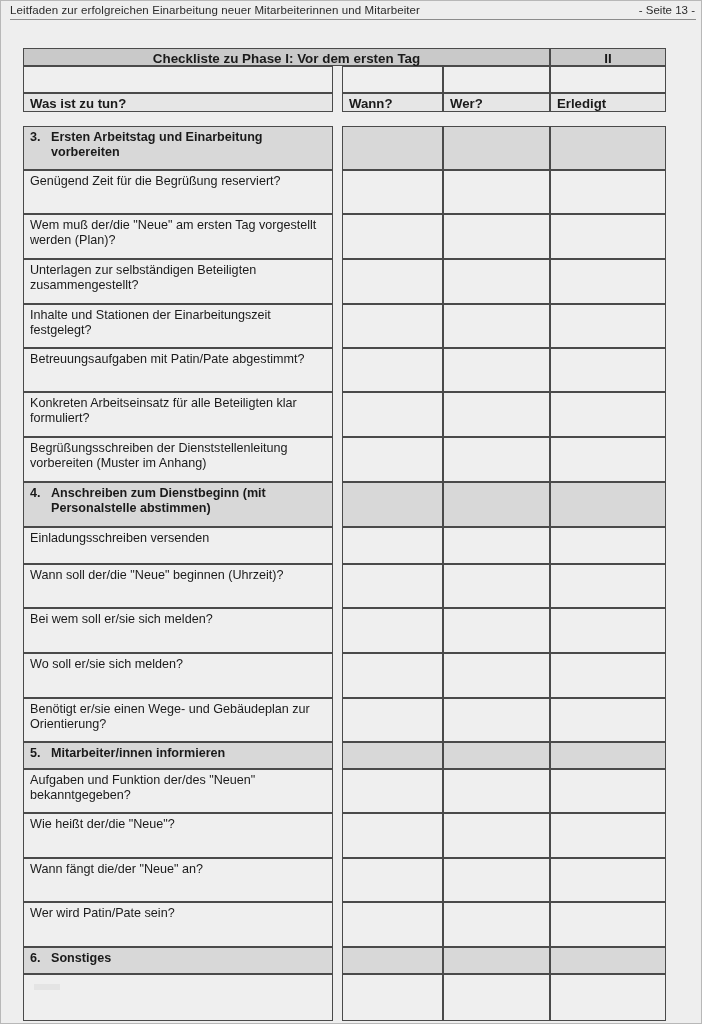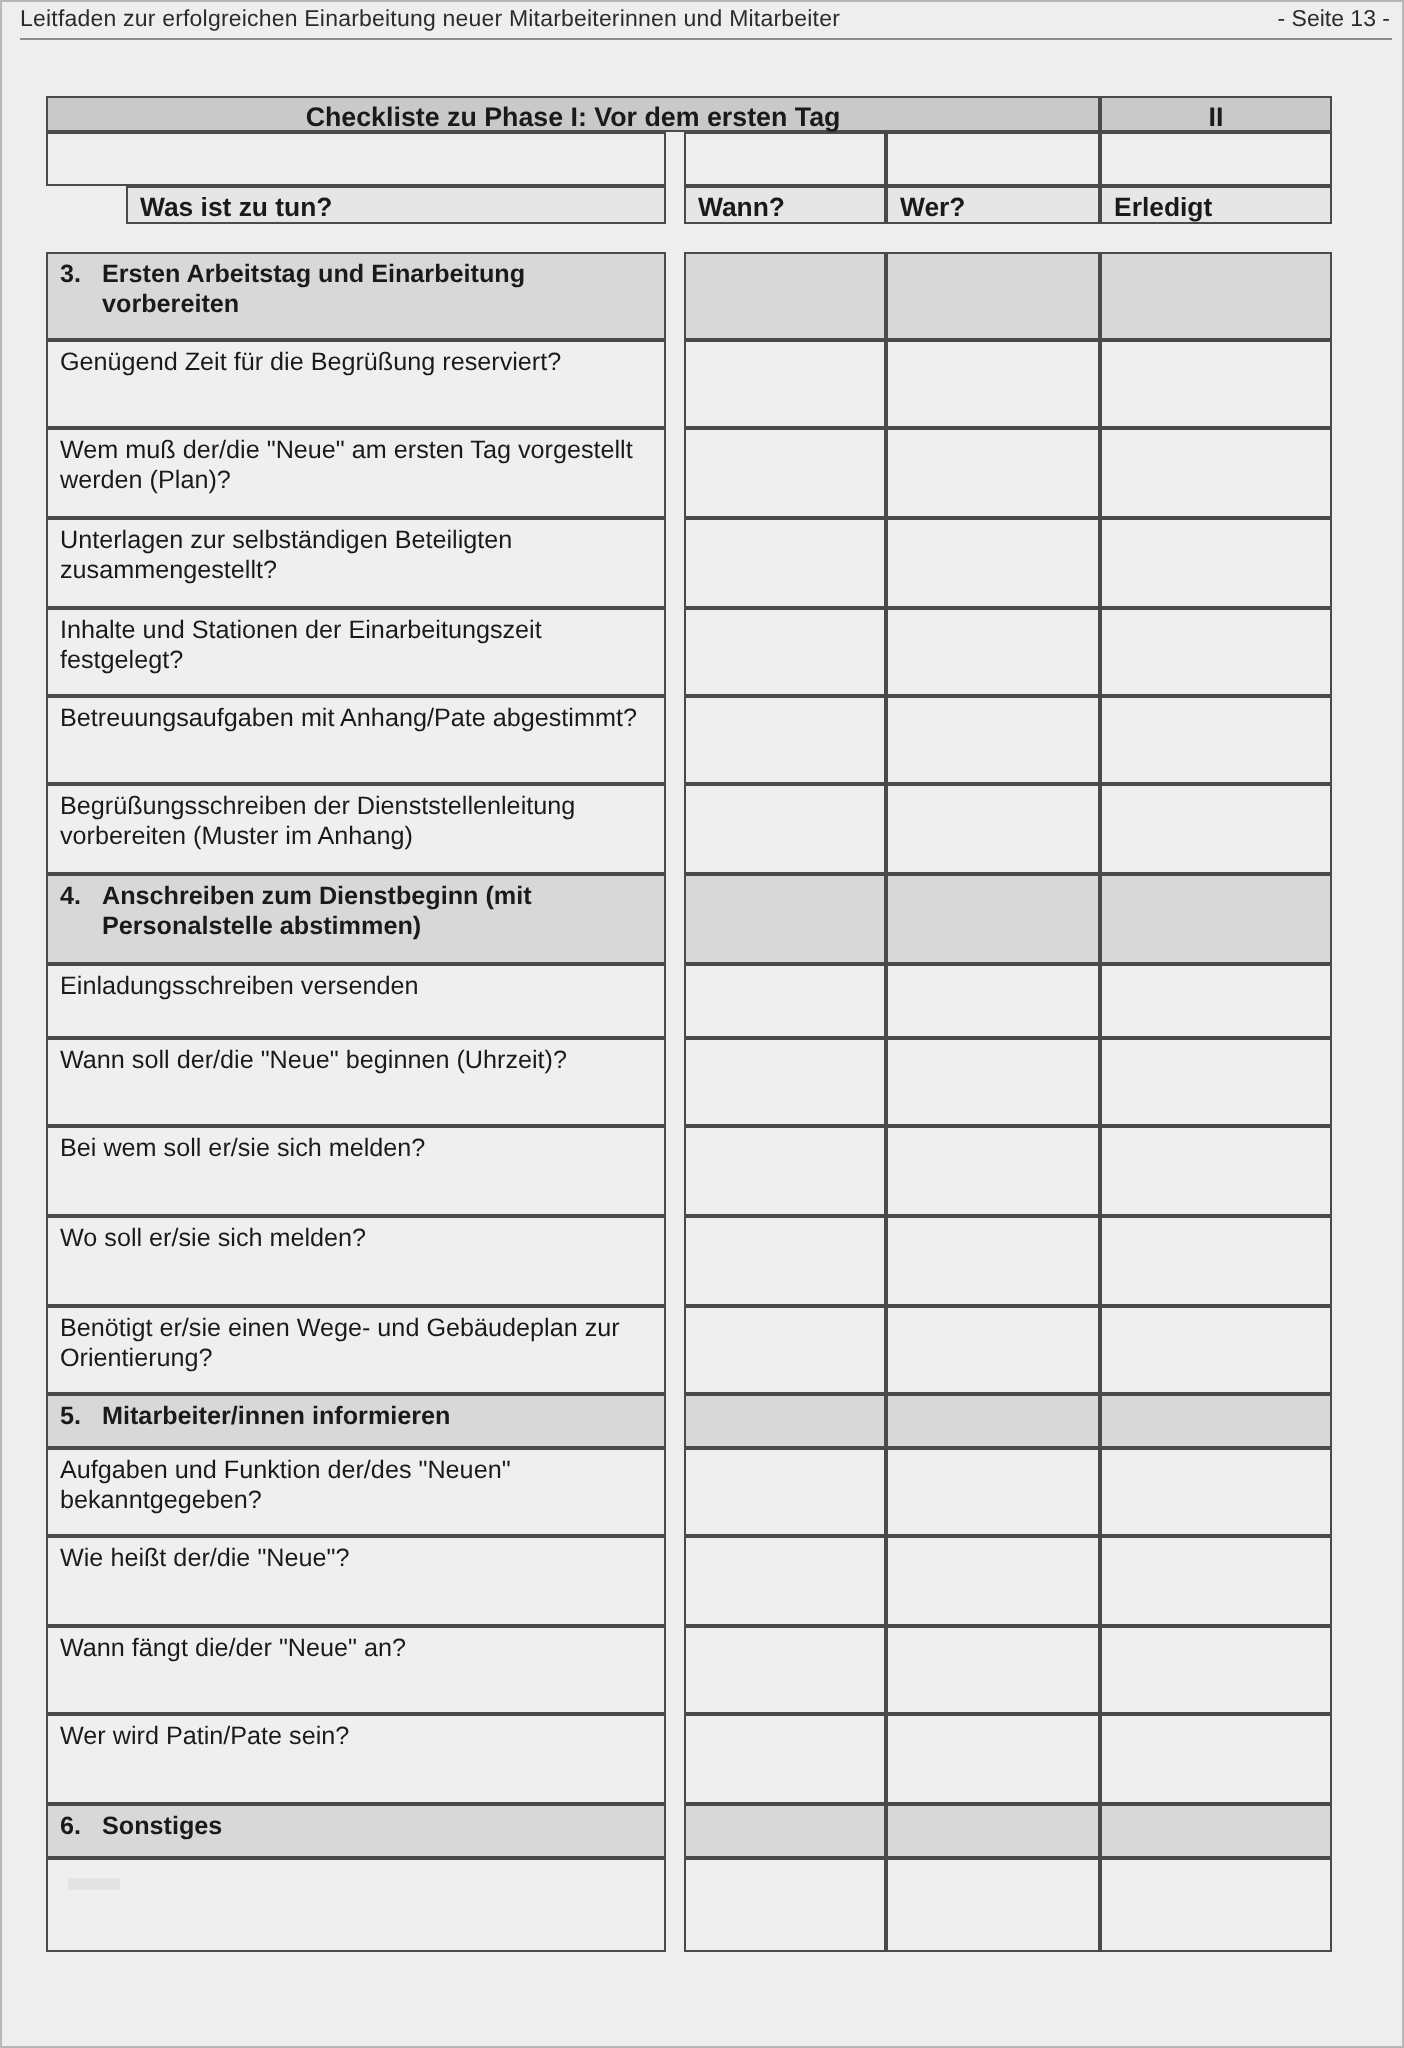--- a/index.html
+++ b/index.html
@@ -155,21 +155,21 @@
             </td>
             <td style="height: 27px;">
               <div class="cell blank" style="height: 27px;"></div>
             </td>
             <td style="height: 27px;">
               <div class="cell blank" style="height: 27px;"></div>
             </td>
           </tr>
           <tr>
             <td style="height: 19px;">
-              <div class="cell colhead" style="height: 19px; margin-left: 40px;">Was ist zu tun?</div>
+              <div class="cell colhead" style="height: 19px;">Was ist zu tun?</div>
             </td>
             <td class="gap" style="height: 19px;"></td>
             <td style="height: 33px;">
               <div class="cell colhead" style="height: 19px;">Wann?</div>
             </td>
             <td style="height: 19px;">
               <div class="cell colhead" style="height: 19px;">Wer?</div>
             </td>
             <td style="height: 19px;">
               <div class="cell colhead" style="height: 19px;">Erledigt</div>
@@ -250,31 +250,46 @@
             </td>
             <td style="height: 44px;">
               <div class="cell" style="height: 44px;"></div>
             </td>
             <td style="height: 44px;">
               <div class="cell" style="height: 44px;"></div>
             </td>
           </tr>
           <tr>
             <td style="height: 44px;">
-              <div class="cell" style="height: 44px;"><span>Betreuungsaufgaben mit Anhang/Pate abgestimmt?</span></div>
-            </td>
-            <td class="gap" style="height: 44px;"></td>
-            <td style="height: 44px;">
-              <div class="cell" style="height: 44px;"></div>
-            </td>
-            <td style="height: 44px;">
-              <div class="cell" style="height: 44px;"></div>
-            </td>
-            <td style="height: 44px;">
-              <div class="cell" style="height: 44px;"></div>
+              <div class="cell" style="height: 44px;"><span>Betreuungsaufgaben mit Patin/Pate abgestimmt?</span></div>
+            </td>
+            <td class="gap" style="height: 44px;"></td>
+            <td style="height: 44px;">
+              <div class="cell" style="height: 44px;"></div>
+            </td>
+            <td style="height: 44px;">
+              <div class="cell" style="height: 44px;"></div>
+            </td>
+            <td style="height: 44px;">
+              <div class="cell" style="height: 44px;"></div>
+            </td>
+          </tr>
+          <tr>
+            <td style="height: 45px;">
+              <div class="cell" style="height: 45px;"><span>Konkreten Arbeitseinsatz für alle Beteiligten klar formuliert?</span></div>
+            </td>
+            <td class="gap" style="height: 45px;"></td>
+            <td style="height: 45px;">
+              <div class="cell" style="height: 45px;"></div>
+            </td>
+            <td style="height: 45px;">
+              <div class="cell" style="height: 45px;"></div>
+            </td>
+            <td style="height: 45px;">
+              <div class="cell" style="height: 45px;"></div>
             </td>
           </tr>
           <tr>
             <td style="height: 45px;">
               <div class="cell" style="height: 45px;"><span>Begrüßungsschreiben der Dienststellenleitung vorbereiten (Muster im Anhang)</span></div>
             </td>
             <td class="gap" style="height: 45px;"></td>
             <td style="height: 45px;">
               <div class="cell" style="height: 45px;"></div>
             </td>

